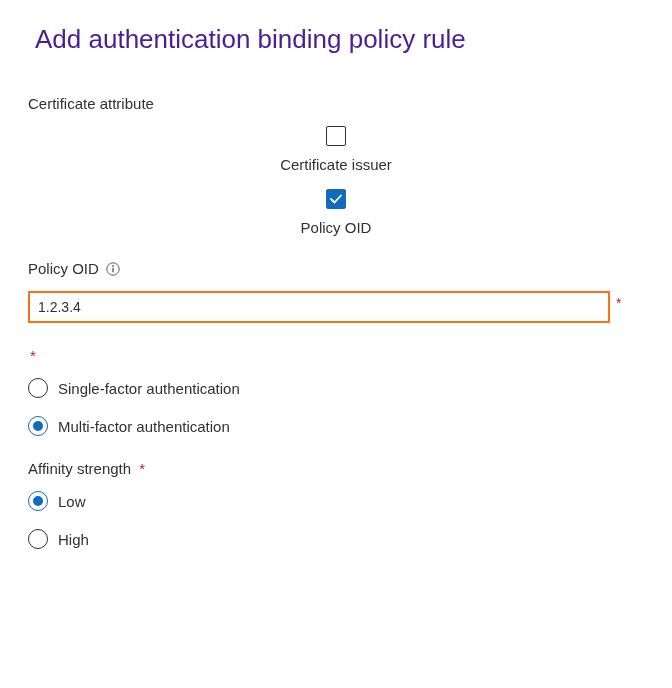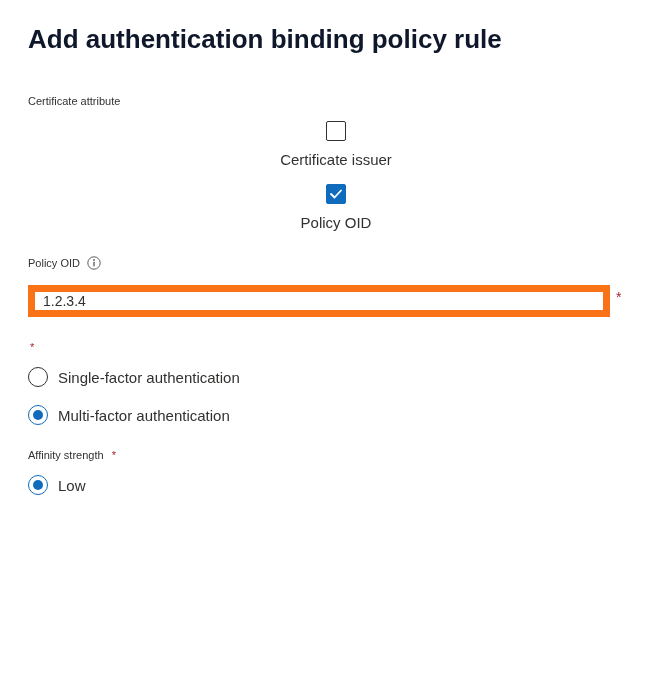--- a/index.html
+++ b/index.html
@@ -10,26 +10,27 @@
     body {
       font-family: "Segoe UI", -apple-system, BlinkMacSystemFont, sans-serif;
       color: #323130;
       background: #ffffff;
       padding: 24px 28px;
       width: 672px;
       font-size: 14px;
     }
     .page-title {
       font-size: 26px;
-      font-weight: 700;
-      color: #0f172a;
+      font-weight: 400;
+      color: #4c1d95;
       margin-bottom: 40px;
+      margin-left: 7px;
     }
     .section-label {
-      font-size: 11px;
+      font-size: 15px;
       color: #323130;
       margin-bottom: 14px;
       margin-top: 24px;
       display: flex;
       align-items: center;
       gap: 6px;
     }
     .section-label.first {
       margin-top: 0;
     }
@@ -72,21 +73,21 @@
     }
     .field-row {
       display: flex;
       align-items: center;
       gap: 6px;
       margin-bottom: 4px;
     }
     .text-input {
       width: 582px;
       height: 32px;
-      border: 7px solid #f97316;
+      border: 2px solid #f97316;
       padding: 8px 8px;
       font-size: 14px;
       font-family: inherit;
       color: #323130;
       background: #ffffff;
     }
     .info-icon {
       width: 16px;
       height: 16px;
       display: inline-flex;
@@ -207,13 +208,19 @@
       <span class="required">*</span>
   </div>
 
   <div class="radio-row">
     <div class="radio selected">
       <div class="radio-inner"></div>
     </div>
     <span class="radio-label">Low</span>
   </div>
 
+  <div class="radio-row">
+    <div class="radio">
+      
+    </div>
+    <span class="radio-label">High</span>
+  </div>
 </div>
 
 </body></html>

